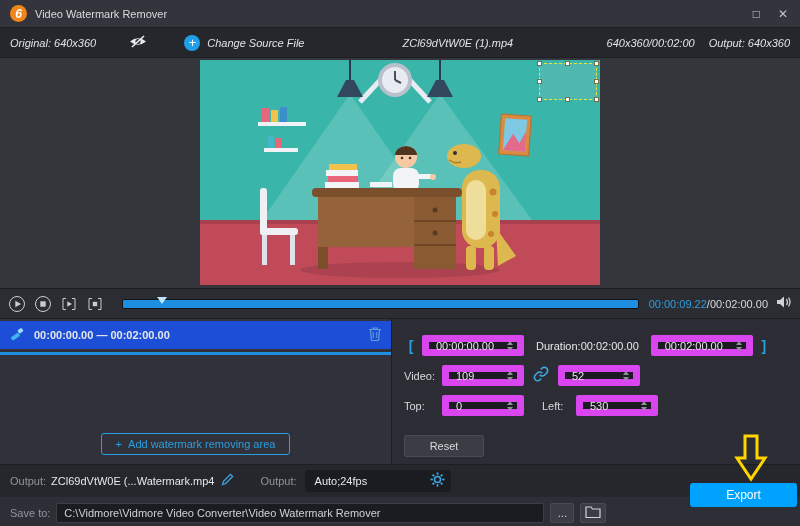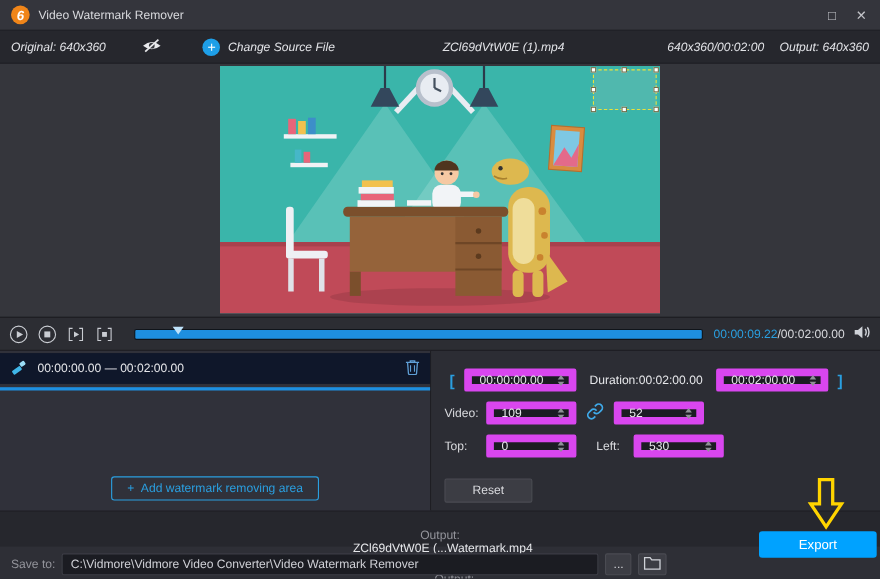--- a/index.html
+++ b/index.html
@@ -33,21 +33,21 @@
   .timeline{flex:1;height:12px;position:relative;margin:0 10px;cursor:pointer;}
   .tl-track{position:absolute;left:0;right:0;top:1px;height:10px;background:#1e8fe0;border-radius:2px;border:1px solid #10141a;}
   .tl-playhead{position:absolute;left:7.7%;top:-1px;width:0;height:0;border-left:5px solid transparent;border-right:5px solid transparent;border-top:7px solid #bfe3fb;margin-left:-5px;cursor:grab;}
   .time-text{white-space:nowrap;}
   .time-cur{color:#2a9fe0;}
   .time-total{color:#d8d9dd;}
   .vol{margin-left:8px;display:flex;background:none;border:none;padding:0;cursor:pointer;}
 
   .workspace{height:146px;display:flex;border-top:1px solid #1d1d22;}
   .wm-panel{width:392px;background:#30313a;border-right:1px solid #1d1d22;display:flex;flex-direction:column;}
-  .wm-item{height:28px;margin-top:2px;background:#0f172a;display:flex;align-items:center;padding:0 9px;gap:9px;cursor:pointer;}
+  .wm-item{height:28px;margin-top:2px;background:#1d4ed8;display:flex;align-items:center;padding:0 9px;gap:9px;cursor:pointer;font-weight:bold;}
   .wm-range{color:#e6e7ea;}
   .trash-btn{margin-left:auto;display:flex;background:none;border:none;padding:0;cursor:pointer;}
   .wm-bar{height:3px;background:#1e8fe0;margin-top:3px;}
   .add-area{margin:auto auto 9px;height:22px;padding:0 14px;background:none;border:1px solid #2a9fe0;border-radius:3px;color:#2a9fe0;font-size:11px;display:flex;align-items:center;gap:6px;cursor:pointer;font-family:inherit;}
 
   .props{flex:1;background:#2c2d34;padding:16px 8px 0 12px;}
   .prow{display:flex;align-items:center;margin-bottom:9px;}
   .bracket{color:#2a9fe0;font-size:14px;font-weight:bold;width:14px;text-align:center;background:none;border:none;font-family:inherit;cursor:pointer;}
   .spin{display:flex;align-items:center;background:#1b1c22;border:7px solid #d946ef;border-radius:2px;height:21px;padding:0 4px 0 7px;cursor:text;}
   .spin-lg{width:102px;margin:0 4px;}
@@ -55,21 +55,21 @@
   .spin .val{flex:1;color:#e6e7ea;}
   .arrows{display:flex;flex-direction:column;gap:2px;margin-left:3px;cursor:pointer;}
   .a-up{width:0;height:0;border-left:3.5px solid transparent;border-right:3.5px solid transparent;border-bottom:4px solid #8f9198;}
   .a-dn{width:0;height:0;border-left:3.5px solid transparent;border-right:3.5px solid transparent;border-top:4px solid #8f9198;}
   .plabel{width:38px;color:#d8d9dd;}
   .plabel2{width:34px;margin-left:18px;color:#d8d9dd;}
   .dur-label{margin:0 8px;color:#e6e7ea;}
   .link-btn{margin:0 9px;display:flex;background:none;border:none;padding:0;cursor:pointer;}
   .reset-btn{width:80px;height:22px;background:#3c3d44;border:1px solid #4a4b52;border-radius:2px;color:#d8d9dd;font-family:inherit;font-size:11px;margin-top:10px;cursor:pointer;}
 
-  .output-row{height:31px;background:#26272d;display:flex;align-items:center;padding:16px 10px;border-top:1px solid #1d1d22;flex-direction:column;}
+  .output-row{height:31px;background:#26272d;display:flex;align-items:center;padding:16px 10px;border-top:1px solid #1d1d22;}
   .dim{color:#93949b;}
   .oname{margin-left:5px;color:#e6e7ea;}
   .edit-btn{margin-left:7px;display:flex;background:none;border:none;padding:0;cursor:pointer;}
   .fmt-label{margin-left:26px;}
   .fmt-field{margin-left:8px;width:146px;height:22px;background:#1b1c22;border-radius:4px;display:flex;align-items:center;justify-content:space-between;padding:0 6px 0 10px;cursor:pointer;}
   .gear-btn{display:flex;background:none;border:none;padding:0;cursor:pointer;}
 
   .save-row{height:31px;background:#2e2f36;display:flex;align-items:center;padding:0 10px;gap:6px;}
   .path-box{width:488px;height:20px;background:#1b1c22;border:1px solid #3c3d45;border-radius:2px;display:flex;align-items:center;padding:0 7px;color:#cfd0d6;overflow:hidden;white-space:nowrap;cursor:text;}
   .mini-btn{height:20px;background:#3c3d44;border:1px solid #4a4b52;border-radius:2px;color:#d8d9dd;display:flex;align-items:center;justify-content:center;cursor:pointer;font-family:inherit;font-size:11px;}
@@ -335,20 +335,40 @@
   <span class="dim">Output:</span>
   <span class="oname">ZCl69dVtW0E (...Watermark.mp4</span>
   <button class="edit-btn">
     <span>
       <svg width="13" height="13" viewBox="0 0 13 13">
           <path d="M1.5,11.5 l1,-3.2 7,-7 2.2,2.2 -7,7 z" fill="none" stroke="#3fa9e8" stroke-width="1.2"></path>
         </svg>
     </span>
   </button>
   <span class="dim fmt-label">Output:</span>
+  <div class="fmt-field">
+    <span>Auto;24fps</span>
+    <button class="gear-btn">
+      <span>
+        <svg width="15" height="15" viewBox="0 0 16 16">
+            <circle cx="8" cy="8" r="3.2" fill="none" stroke="#3fa9e8" stroke-width="1.6"></circle>
+            <g stroke="#3fa9e8" stroke-width="1.8">
+              <line x1="8" y1="0.5" x2="8" y2="3"></line>
+              <line x1="8" y1="13" x2="8" y2="15.5"></line>
+              <line x1="0.5" y1="8" x2="3" y2="8"></line>
+              <line x1="13" y1="8" x2="15.5" y2="8"></line>
+              <line x1="2.7" y1="2.7" x2="4.5" y2="4.5"></line>
+              <line x1="11.5" y1="11.5" x2="13.3" y2="13.3"></line>
+              <line x1="13.3" y1="2.7" x2="11.5" y2="4.5"></line>
+              <line x1="2.7" y1="13.3" x2="4.5" y2="11.5"></line>
+            </g>
+          </svg>
+      </span>
+    </button>
+  </div>
 </div>
 
 <div class="save-row">
   <span class="dim">Save to:</span>
   <div class="path-box">C:\Vidmore\Vidmore Video Converter\Video Watermark Remover</div>
   <button class="mini-btn browse">...</button>
   <button class="mini-btn folder-btn">
     <span>
       <svg width="16" height="13" viewBox="0 0 16 13">
           <path d="M1,2 h5 l1.5,2 H15 v8.5 H1 z" fill="none" stroke="#cfd2d8" stroke-width="1.2"></path>

